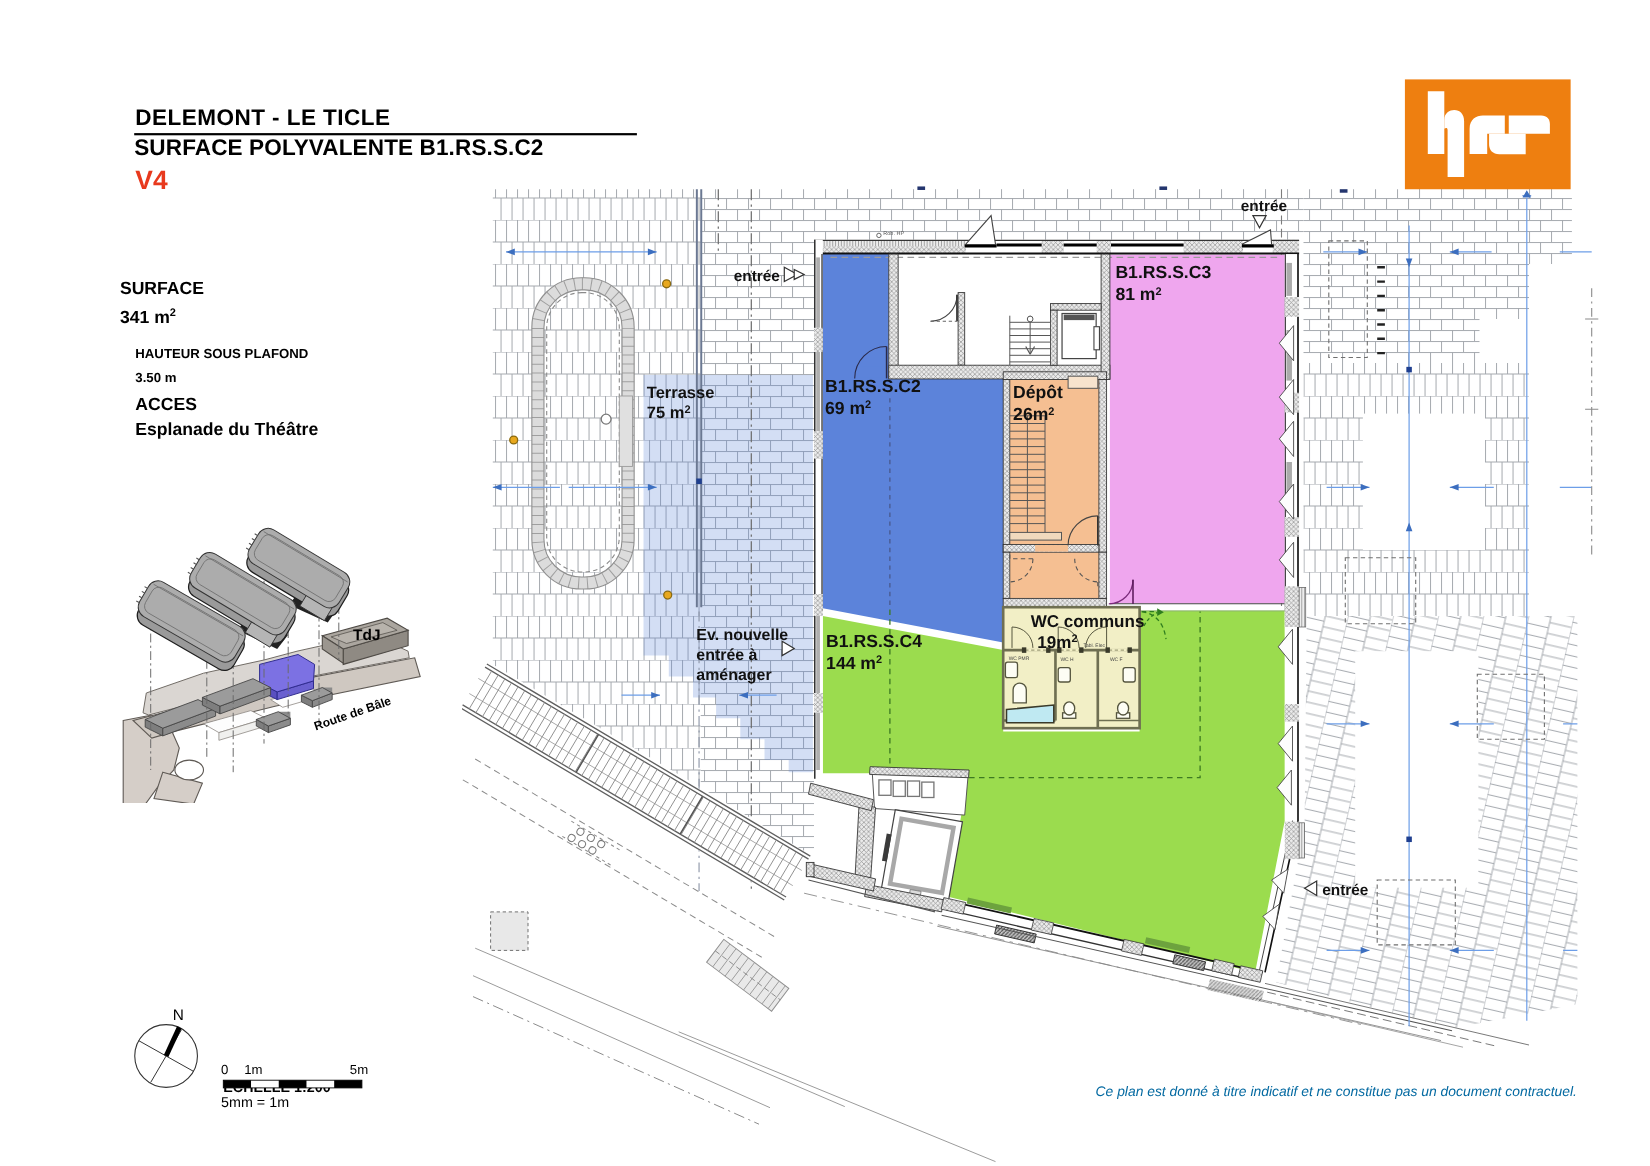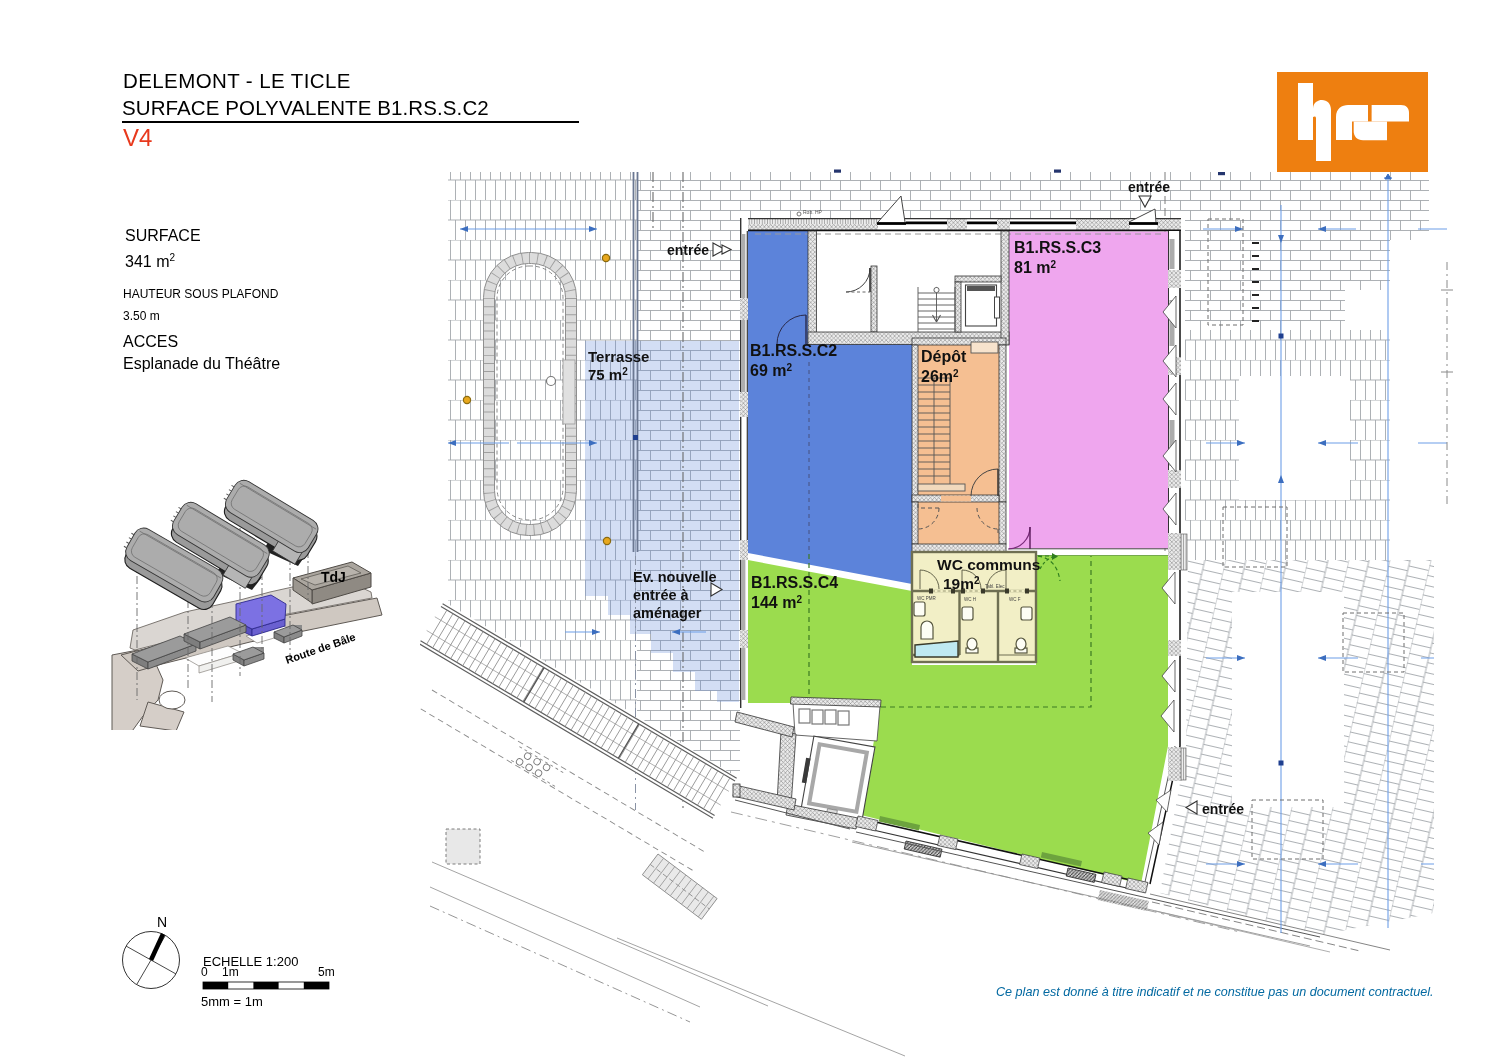--- a/index.html
+++ b/index.html
@@ -1,31 +1,31 @@
 <!DOCTYPE html>
 <html><head>
 <meta charset="utf-8">
 <style>
   html,body{margin:0;padding:0;}
   body{width:1500px;height:1060px;position:relative;background:#fff;
        font-family:"Liberation Sans", sans-serif;overflow:hidden;}
   .abs{position:absolute;}
-  .b{font-weight:normal;color:#000;}
+  .b{font-weight:bold;color:#000;margin-top:27px;}
 </style>
 </head>
 <body>
 
 <div class="abs b" style="left:123px;top:69px;font-size:20.5px;letter-spacing:0.4px;">DELEMONT - LE TICLE</div>
 <div class="abs b" style="left:122px;top:96px;font-size:20.5px;letter-spacing:0.1px;">SURFACE POLYVALENTE B1.RS.S.C2</div>
 
 <div class="abs" style="left:122px;top:121px;width:457px;height:2px;background:#000;"></div>
 
 <div class="abs b" style="left:123px;top:124px;font-size:24px;color:#e8391d;">V4</div>
 
-<div class="abs b" style="left:125px;top:225px;font-size:16px;line-height:22px;">SURFACE<br>341 m<sup style="font-size:10px;">2</sup></div>
+<div class="abs b" style="left:109px;top:225px;font-size:16px;line-height:22px;">SURFACE<br>341 m<sup style="font-size:10px;">2</sup></div>
 
 <div class="abs b" style="left:123px;top:283px;font-size:12px;line-height:22px;">HAUTEUR SOUS PLAFOND<br>3.50 m</div>
 
 <div class="abs b" style="left:123px;top:331px;font-size:16px;line-height:22px;">ACCES<br>Esplanade du Théâtre</div>
 
 <svg class="abs" style="left:1277px;top:72px;" width="151" height="102" viewBox="0 0 151 102">
   <rect x="0" y="0" width="151" height="102" fill="#ee7f10"></rect>
   <g fill="#ffffff">
     <path d="M21,11 H36 V68 H21 Z"></path>
     <path d="M36,45 L36,37 C36,30.5 41,28 45,28 C50,28 54,31.5 54,38 L54,89 L39,89 L39,46.5 C39,44 37.5,44.2 36,45 Z"></path>

